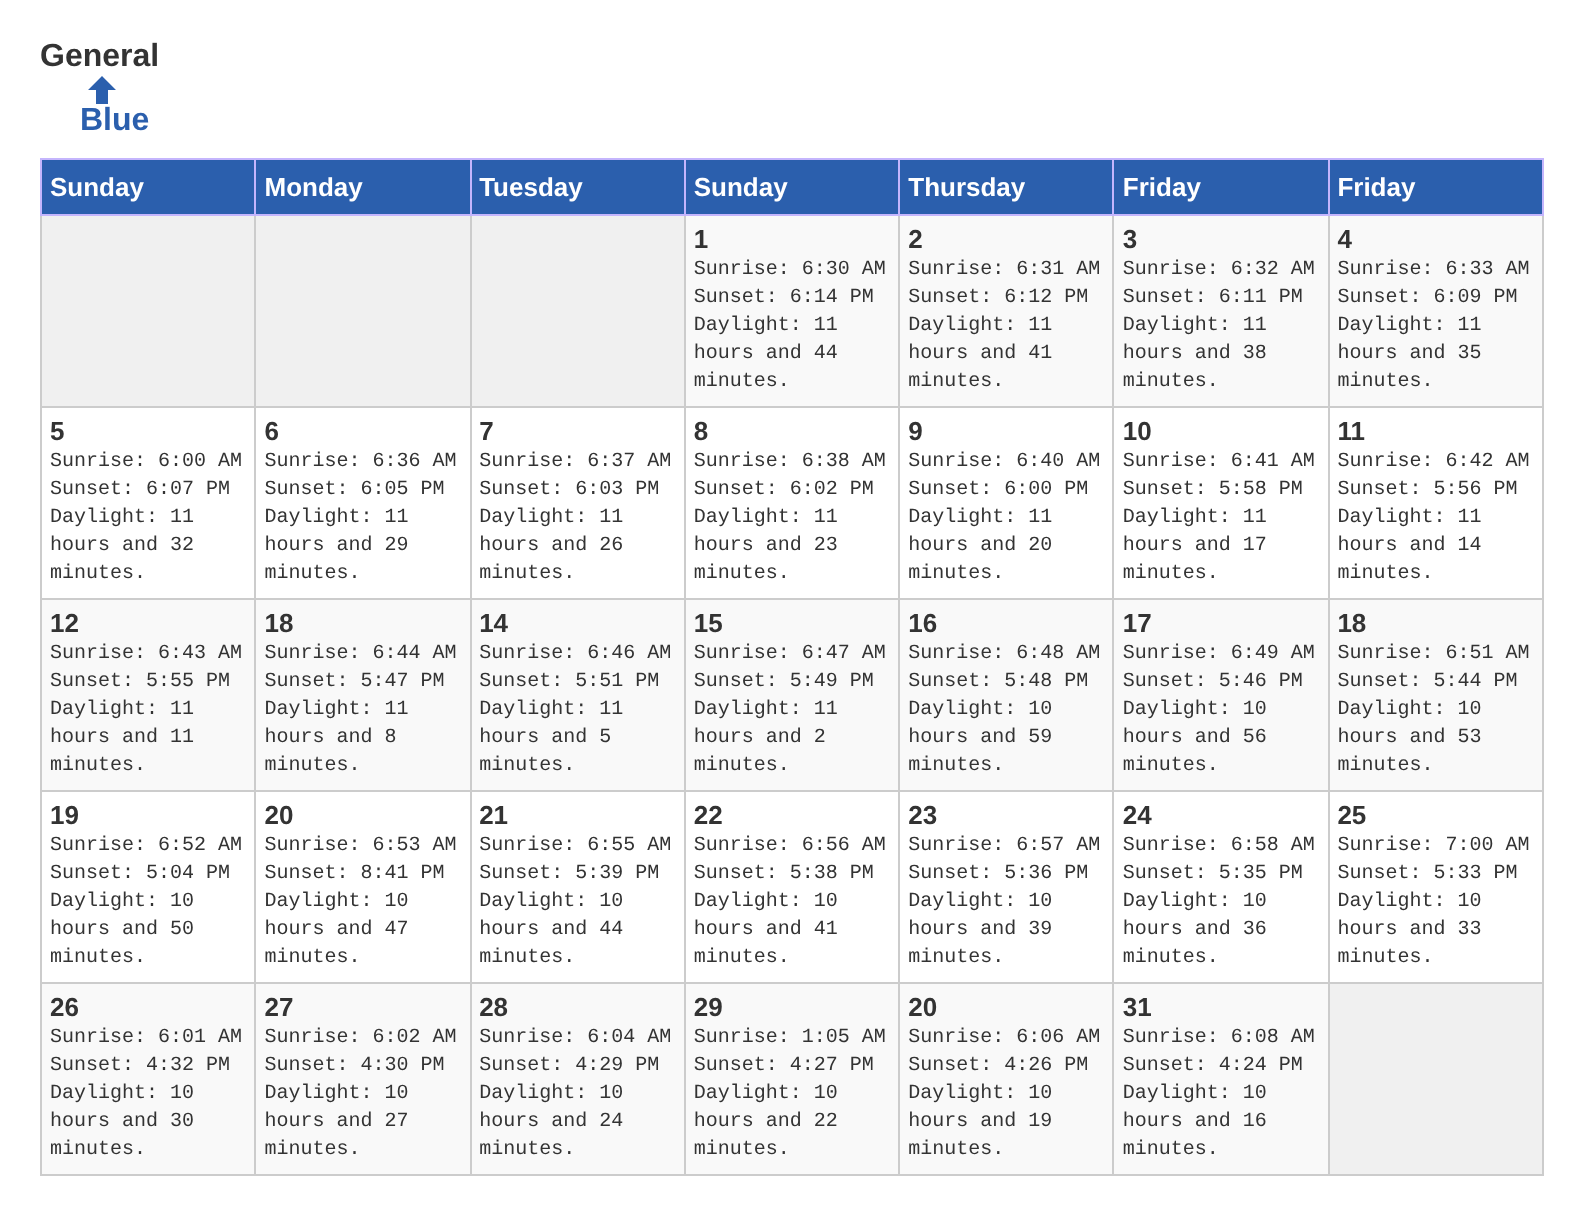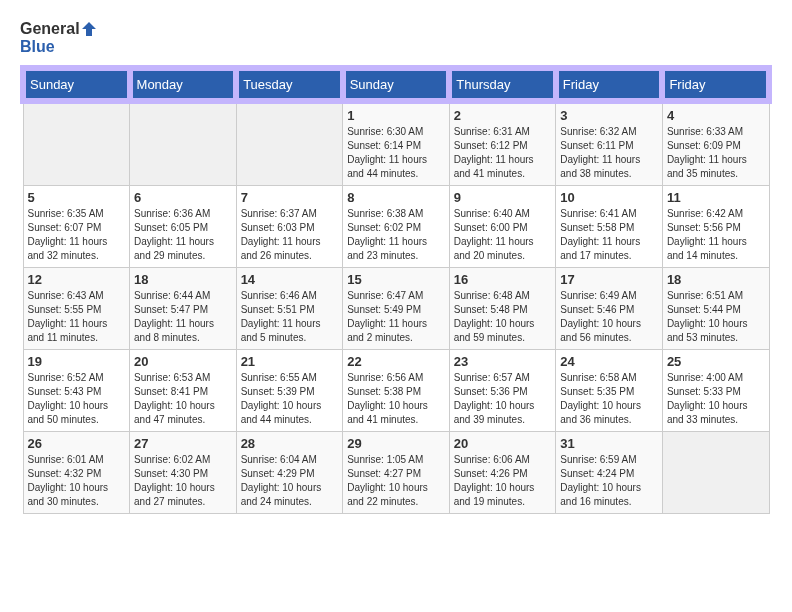--- a/index.html
+++ b/index.html
@@ -35,24 +35,24 @@
     }
     table {
       width: 100%;
       border-collapse: collapse;
       table-layout: fixed;
     }
     thead tr th {
       background-color: #2b5fad;
       color: #fff;
       font-size: 13px;
-      font-weight: normal;
+      font-weight: bold;
       padding: 6px 4px;
       text-align: left;
-      border: 6px solid #c4b5fd;
+      border: 1px solid #c4b5fd;
     }
     tbody tr td {
       border: 1px solid #ccc;
       vertical-align: top;
       padding: 4px 4px;
       font-size: 10px;
       color: #333;
       height: 80px;
       background: #fff;
     }
@@ -63,38 +63,39 @@
       font-size: 13px;
       font-weight: bold;
       color: #333;
       display: block;
       margin-bottom: 2px;
     }
     .cell-text {
       font-size: 10px;
       line-height: 1.4;
       color: #333;
+      font-family: Liberation Mono, monospace;
     }
     .empty-cell {
       background: #f0f0f0 !important;
     }
   </style>
 </head>
 <body>
 
 <div class="header">
   <div class="logo">
   <div style="display:flex;flex-direction:column;line-height:1.1;">
-    <div style="display:flex;align-items:center;">
+    <div style="display:flex;align-items:center;flex-direction:column;">
       <span style="font-size:16px;font-weight:bold;color:#333;">General</span>
       <svg width="14" height="14" viewBox="0 0 14 14" style="margin-left:2px;">
         <polygon points="7,0 14,7 10,7 10,14 4,14 4,7 0,7" fill="#2b5fad"></polygon>
       </svg>
     </div>
-    <span style="font-size:16px;font-weight:bold;color:#2b5fad;">Blue</span>
+    <span style="font-size:16px;font-weight:bold;color:#2b5fad;margin-left:20px;">Blue</span>
   </div>
 </div>
   <div class="title-block">
     <div class="month-title"></div>
     <div class="location-title"></div>
   </div>
 </div>
 
 <table>
   <thead>
@@ -134,21 +135,21 @@
         <td>
           <span class="day-number">4</span>
           <div class="cell-text">Sunrise: 6:33 AM
 Sunset: 6:09 PM
 Daylight: 11 hours and 35 minutes.</div>
         </td>
       </tr>
       <tr>
         <td>
           <span class="day-number">5</span>
-          <div class="cell-text">Sunrise: 6:35 AM
+          <div class="cell-text">Sunrise: 6:00 AM
 Sunset: 6:07 PM
 Daylight: 11 hours and 32 minutes.</div>
         </td>
         <td>
           <span class="day-number">6</span>
           <div class="cell-text">Sunrise: 6:36 AM
 Sunset: 6:05 PM
 Daylight: 11 hours and 29 minutes.</div>
         </td>
         <td>
@@ -223,21 +224,21 @@
           <span class="day-number">18</span>
           <div class="cell-text">Sunrise: 6:51 AM
 Sunset: 5:44 PM
 Daylight: 10 hours and 53 minutes.</div>
         </td>
       </tr>
       <tr>
         <td>
           <span class="day-number">19</span>
           <div class="cell-text">Sunrise: 6:52 AM
-Sunset: 5:43 PM
+Sunset: 5:04 PM
 Daylight: 10 hours and 50 minutes.</div>
         </td>
         <td>
           <span class="day-number">20</span>
           <div class="cell-text">Sunrise: 6:53 AM
 Sunset: 8:41 PM
 Daylight: 10 hours and 47 minutes.</div>
         </td>
         <td>
           <span class="day-number">21</span>
@@ -258,21 +259,21 @@
 Daylight: 10 hours and 39 minutes.</div>
         </td>
         <td>
           <span class="day-number">24</span>
           <div class="cell-text">Sunrise: 6:58 AM
 Sunset: 5:35 PM
 Daylight: 10 hours and 36 minutes.</div>
         </td>
         <td>
           <span class="day-number">25</span>
-          <div class="cell-text">Sunrise: 4:00 AM
+          <div class="cell-text">Sunrise: 7:00 AM
 Sunset: 5:33 PM
 Daylight: 10 hours and 33 minutes.</div>
         </td>
       </tr>
       <tr>
         <td>
           <span class="day-number">26</span>
           <div class="cell-text">Sunrise: 6:01 AM
 Sunset: 4:32 PM
 Daylight: 10 hours and 30 minutes.</div>
@@ -296,20 +297,20 @@
 Daylight: 10 hours and 22 minutes.</div>
         </td>
         <td>
           <span class="day-number">20</span>
           <div class="cell-text">Sunrise: 6:06 AM
 Sunset: 4:26 PM
 Daylight: 10 hours and 19 minutes.</div>
         </td>
         <td>
           <span class="day-number">31</span>
-          <div class="cell-text">Sunrise: 6:59 AM
+          <div class="cell-text">Sunrise: 6:08 AM
 Sunset: 4:24 PM
 Daylight: 10 hours and 16 minutes.</div>
         </td>
         <td class="empty-cell"></td>
       </tr>
     </tbody>
 </table>
 
 </body></html>

